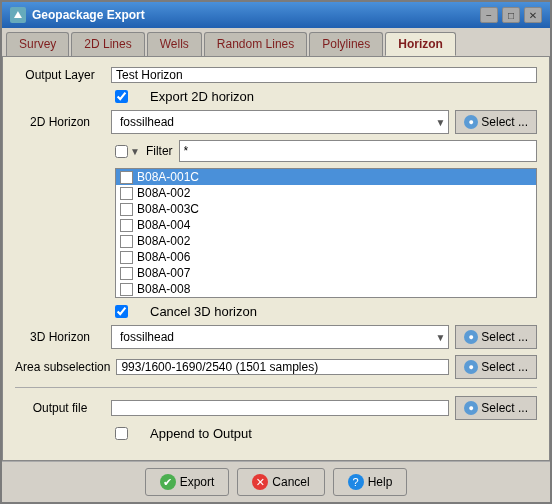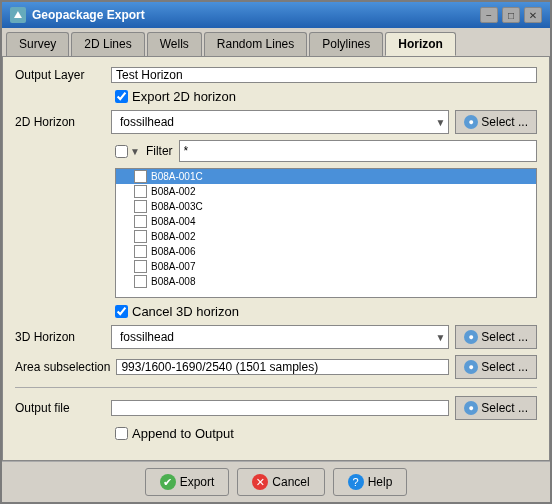--- a/index.html
+++ b/index.html
@@ -67,21 +67,21 @@
       gap: 2px;
     }
     .tab {
       padding: 4px 12px;
       background: #c0bdb4;
       border: 1px solid #888;
       border-bottom: none;
       cursor: pointer;
       border-radius: 3px 3px 0 0;
       font-size: 12px;
-      color: #000000;
+      color: #7f1d1d;
     }
     .tab.active {
       background: #ece9d8;
       border-bottom: 1px solid #ece9d8;
       font-weight: bold;
       position: relative;
       z-index: 1;
     }
     .content-area {
       background: #ece9d8;
@@ -91,36 +91,36 @@
       display: flex;
       flex-direction: column;
       gap: 6px;
     }
     .row {
       display: flex;
       align-items: center;
       gap: 6px;
     }
     .label {
-      text-align: left;
+      text-align: center;
       min-width: 90px;
       font-size: 12px;
     }
     .input-text {
       flex: 1;
       height: 16px;
       border: 1px solid #888;
       background: white;
       padding: 2px 4px;
       font-size: 12px;
     }
     .checkbox-row {
       display: flex;
       align-items: center;
-      gap: 4px;
+      gap: 22px;
       padding-left: 100px;
     }
     .combo-wrap {
       flex: 1;
       position: relative;
       display: flex;
     }
     .combo-wrap select {
       width: 100%;
       height: 24px;
@@ -190,22 +190,22 @@
       border: 1px solid #888;
       background: white;
       height: 130px;
       overflow-y: auto;
       position: relative;
     }
     .list-item {
       display: flex;
       align-items: center;
       gap: 4px;
-      padding: 1px 18px;
-      font-size: 10px;
+      padding: 1px 4px;
+      font-size: 12px;
       cursor: pointer;
     }
     .list-item.selected {
       background: #4a90d9;
       color: white;
     }
     .list-item-cb {
       width: 13px;
       height: 13px;
       border: 1px solid #888;

